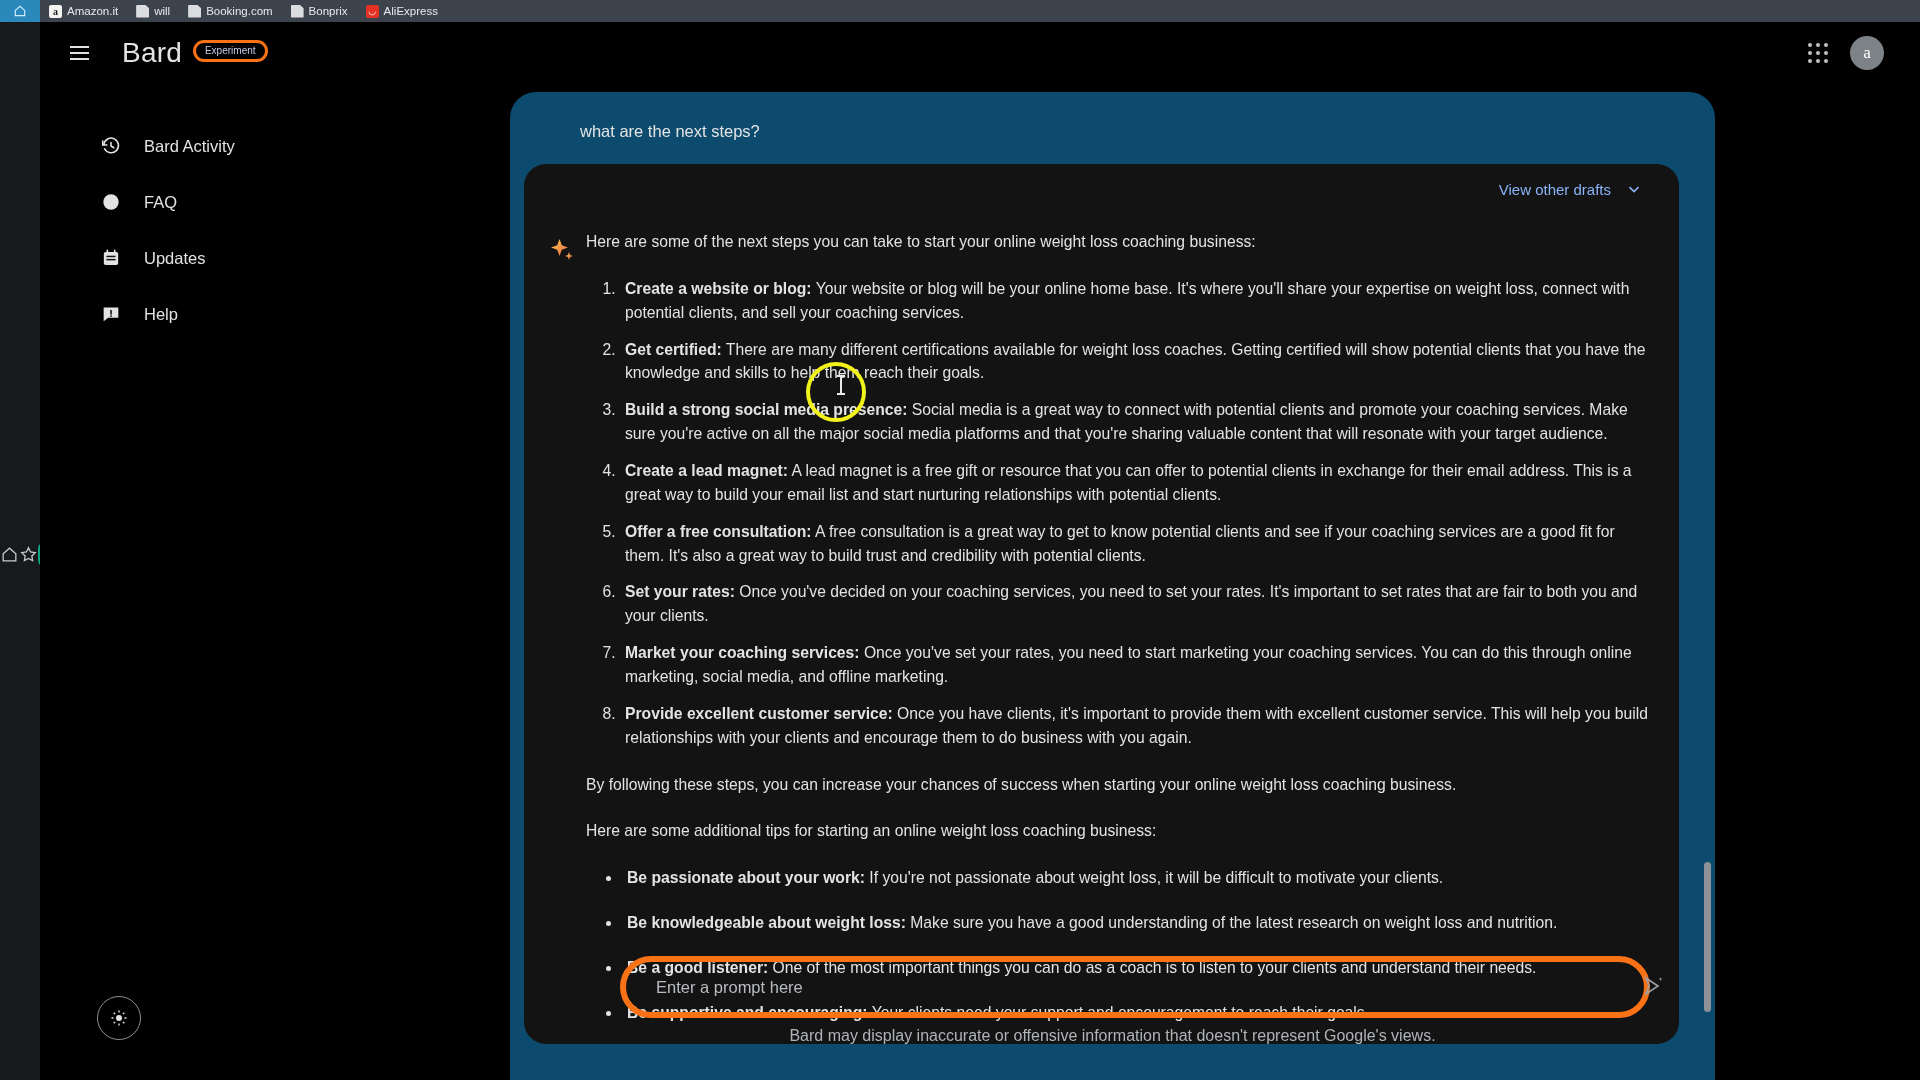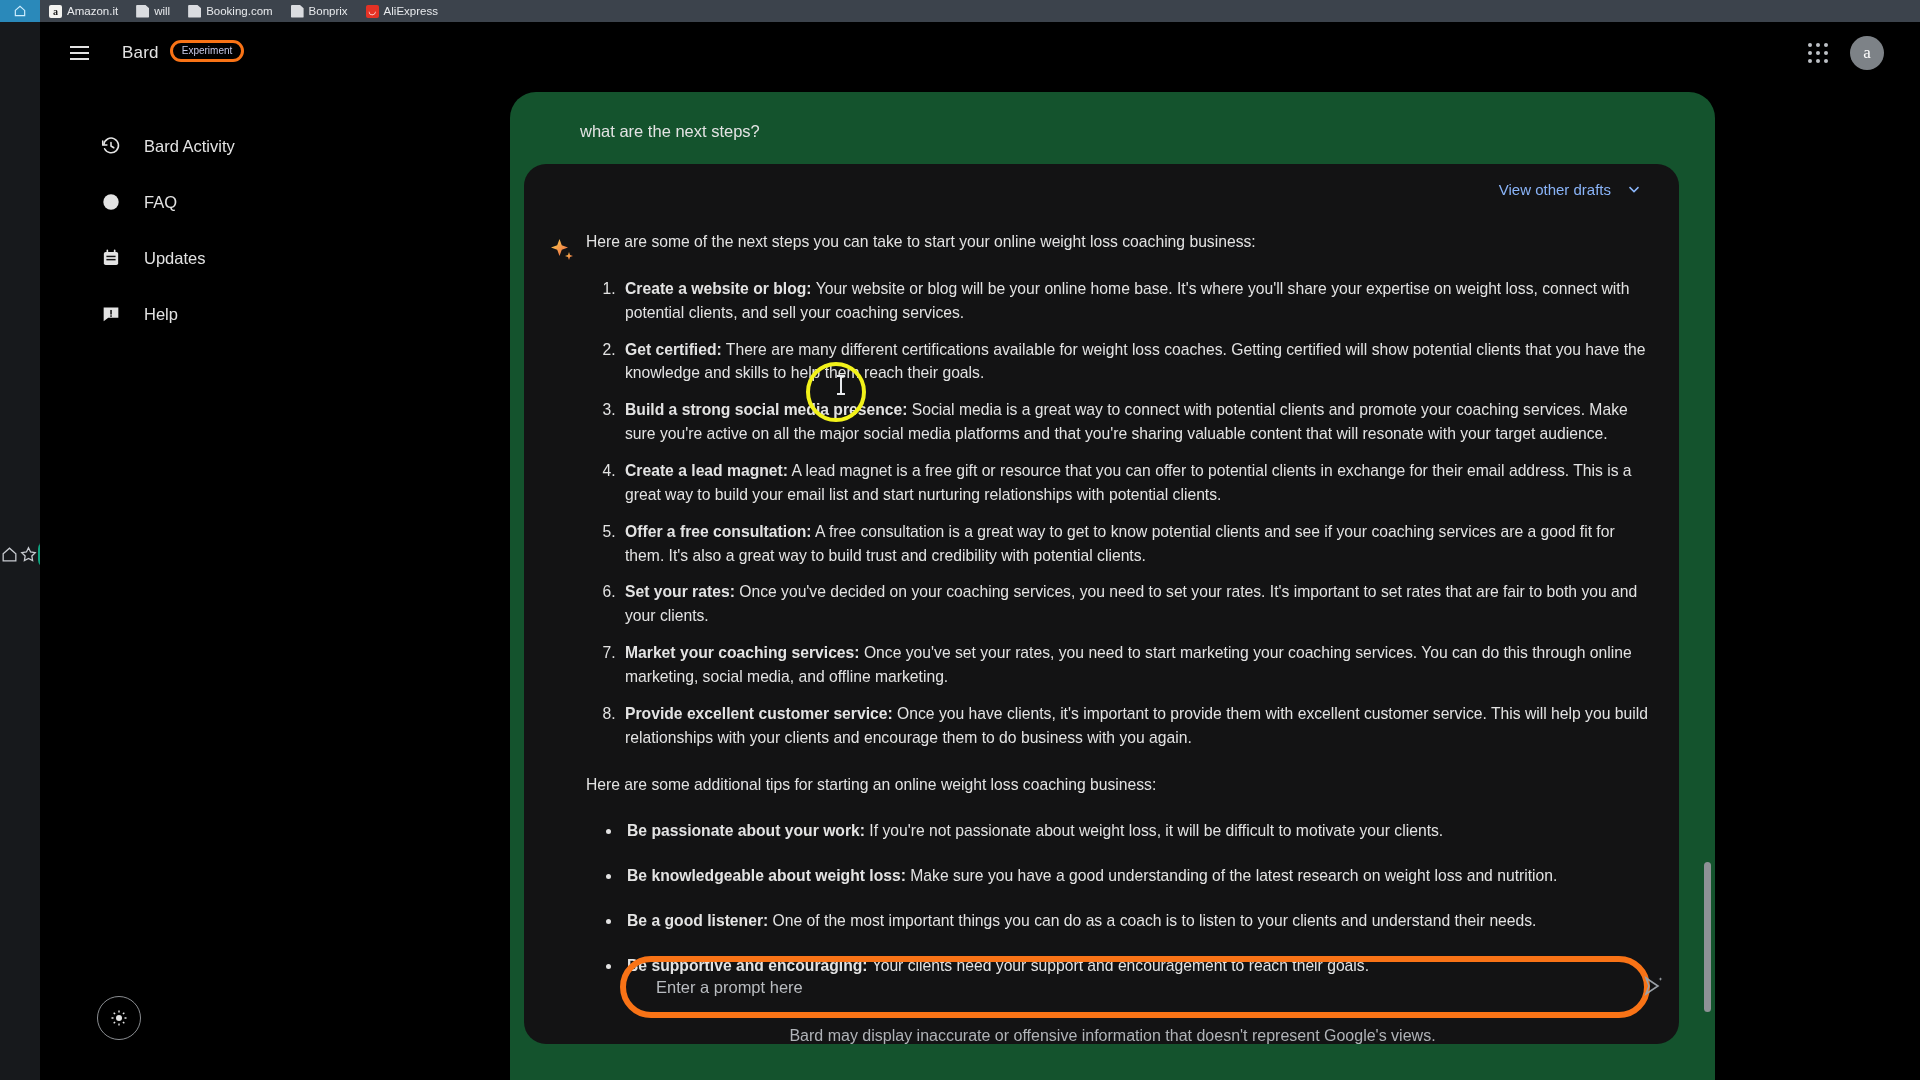--- a/index.html
+++ b/index.html
@@ -80,21 +80,21 @@
     position: absolute; left: 40px; top: 22px;
     width: 1880px; height: 1058px; background: #000;
   }
   .topbar {
     position: absolute; top: 0; left: 0; width: 1880px; height: 62px;
     display: flex; align-items: center; padding: 0 22px;
   }
   .hamburger { width: 30px; height: 30px; display:flex; flex-direction:column;
                justify-content:center; gap:4px; margin-left: 8px; }
   .hamburger span { display:block; width: 19px; height: 2px; background: #e3e3e3; }
-  .brand { margin-left: 22px; font-size: 17px; color: #e3e3e3; letter-spacing: .2px; }
+  .brand { margin-left: 22px; font-size: 28px; color: #e3e3e3; letter-spacing: .2px; }
   .badge {
     margin-left: 11px; padding: 2px 9px 3px; font-size: 10px;
     color: #c6c9e8; border: 3px solid #f97316; border-radius: 11px;
     position: relative; top: -2px;
   }
   .topbar-right { margin-left: auto; display: flex; align-items: center; gap: 22px; padding-right: 14px; }
   .appsgrid { display: grid; grid-template-columns: repeat(3, 4px);
               grid-template-rows: repeat(3, 4px); gap: 4px; }
   .appsgrid i { width: 4px; height: 4px; background: #bdc1c6; border-radius: 50%; display:block; }
   .avatar {
@@ -117,21 +117,21 @@
     width: 44px; height: 44px; border-radius: 50%;
     border: 1px solid #8a8d91; display:flex; align-items:center; justify-content:center;
     color: #e3e3e3;
   }
   .themebtn svg { width: 20px; height: 20px; }
 
   
   .panel {
     position: absolute; left: 470px; top: 70px;
     width: 1205px; height: 988px;
-    background: #14532d; border-radius: 26px 26px 0 0;
+    background: #0c4a6e; border-radius: 26px 26px 0 0;
     overflow: hidden;
   }
   .userq {
     position: absolute; top: 30px; left: 70px;
     color: #e3e3e3; font-size: 16.5px;
   }
   .card {
     position: absolute; top: 72px; left: 14px;
     width: 1155px; height: 880px;
     background: #131314; border-radius: 22px;
@@ -439,20 +439,21 @@
         <ol id="steps">
             <li><b>Create a website or blog:</b><span> Your website or blog will be your online home base. It's where you'll share your expertise on weight loss, connect with potential clients, and sell your coaching services.</span></li>
             <li><b>Get certified:</b><span> There are many different certifications available for weight loss coaches. Getting certified will show potential clients that you have the knowledge and skills to help them reach their goals.</span></li>
             <li><b>Build a strong social media presence:</b><span> Social media is a great way to connect with potential clients and promote your coaching services. Make sure you're active on all the major social media platforms and that you're sharing valuable content that will resonate with your target audience.</span></li>
             <li><b>Create a lead magnet:</b><span> A lead magnet is a free gift or resource that you can offer to potential clients in exchange for their email address. This is a great way to build your email list and start nurturing relationships with potential clients.</span></li>
             <li><b>Offer a free consultation:</b><span> A free consultation is a great way to get to know potential clients and see if your coaching services are a good fit for them. It's also a great way to build trust and credibility with potential clients.</span></li>
             <li><b>Set your rates:</b><span> Once you've decided on your coaching services, you need to set your rates. It's important to set rates that are fair to both you and your clients.</span></li>
             <li><b>Market your coaching services:</b><span> Once you've set your rates, you need to start marketing your coaching services. You can do this through online marketing, social media, and offline marketing.</span></li>
             <li><b>Provide excellent customer service:</b><span> Once you have clients, it's important to provide them with excellent customer service. This will help you build relationships with your clients and encourage them to do business with you again.</span></li>
           </ol>
+        <p>By following these steps, you can increase your chances of success when starting your online weight loss coaching business.</p>
         <p>Here are some additional tips for starting an online weight loss coaching business:</p>
         <ul id="tips">
             <li><b>Be passionate about your work:</b><span> If you're not passionate about weight loss, it will be difficult to motivate your clients.</span></li>
             <li><b>Be knowledgeable about weight loss:</b><span> Make sure you have a good understanding of the latest research on weight loss and nutrition.</span></li>
             <li><b>Be a good listener:</b><span> One of the most important things you can do as a coach is to listen to your clients and understand their needs.</span></li>
             <li><b>Be supportive and encouraging:</b><span> Your clients need your support and encouragement to reach their goals.</span></li>
           </ul>
       </div>
 
     </div>

